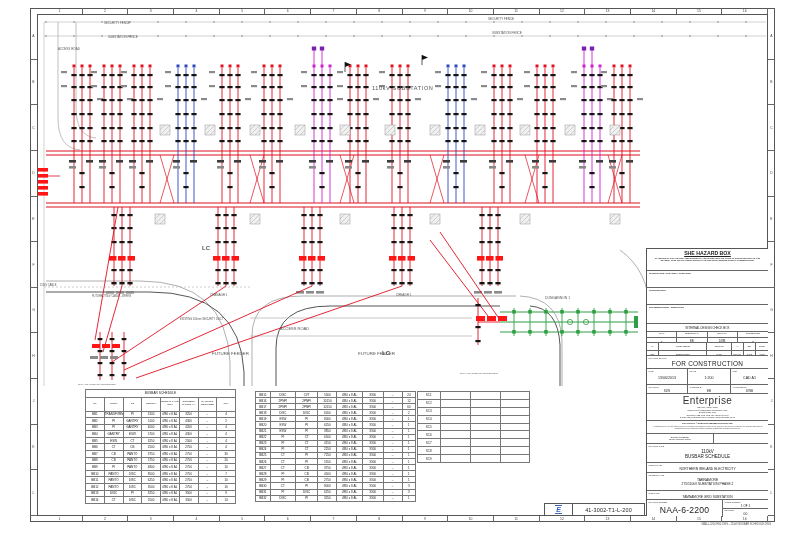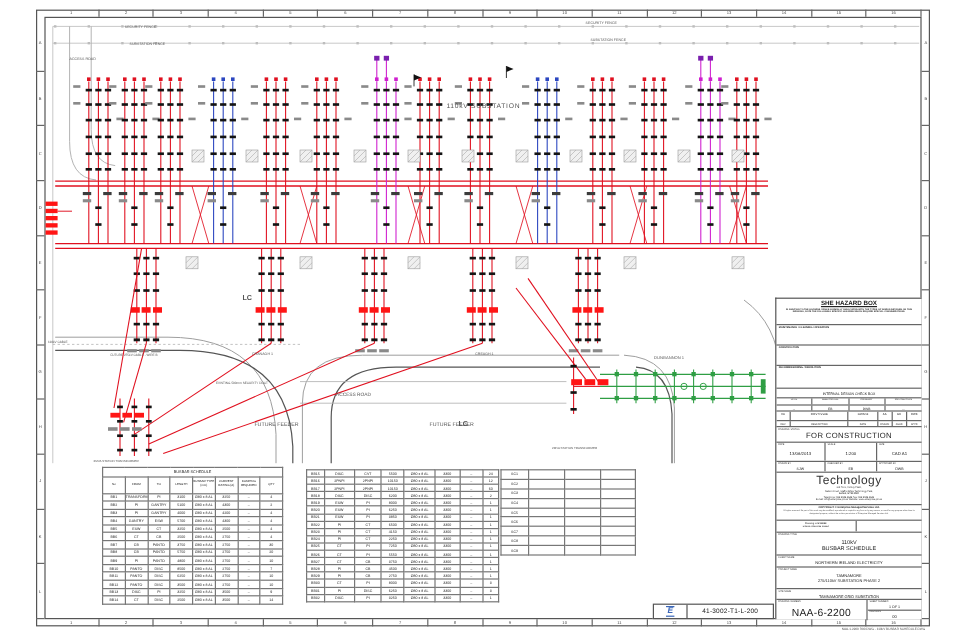--- a/index.html
+++ b/index.html
@@ -1417,21 +1417,21 @@
           <div style="font-size:3px;text-align:center;margin-top:4px;">EB</div>
           </div>
         <div style="flex:1;">
             <div class="tb-lbl">APPROVED BY</div>
           <div style="font-size:3px;text-align:center;margin-top:4px;">DWB</div>
           </div>
       </div>
     </div>
 
     <div class="tb-sec" style="height:27px;">
-      <div style="text-align:center;font-size:10px;letter-spacing:0.4px;color:#333;margin-top:1px;">Technology</div>
+      <div style="text-align:center;font-size:10px;letter-spacing:0.4px;color:#333;margin-top:1px;">Enterprise</div>
       <div style="text-align:center;font-size:2px;line-height:1.3;">3rd Floor, Victory Plant,</div>
       <div style="text-align:center;font-size:2px;line-height:1.3;">Nelson Court, Staffordshire Technology Park,</div>
       <div style="text-align:center;font-size:2px;line-height:1.3;">Belfast, BT99 9MD</div>
       <div style="text-align:center;font-size:2px;line-height:1.3;">Telephone: 028 9045 4545    Fax: 028 9045 4546</div>
       <div style="text-align:center;font-size:2px;line-height:1.3;">E-mail: info@enterprise.plc.uk    Website: www.enterprise.plc.uk</div>
     </div>
 
     <div class="tb-sec" style="height:13px;">
       <div style="text-align:center;font-size:2.2px;font-weight:bold;margin-top:1px;">COPYRIGHT © Enterprise Managed Services Ltd.</div>
       <div style="font-size:1.7px;text-align:center;padding:0.5px 3px;line-height:1.25;color:#444;">All rights reserved. No part of this work may be modified, reproduced or copied in any form or by any means, or used for any purpose other than its designated purpose, without the written permission of Enterprise Managed Services Ltd.</div>

